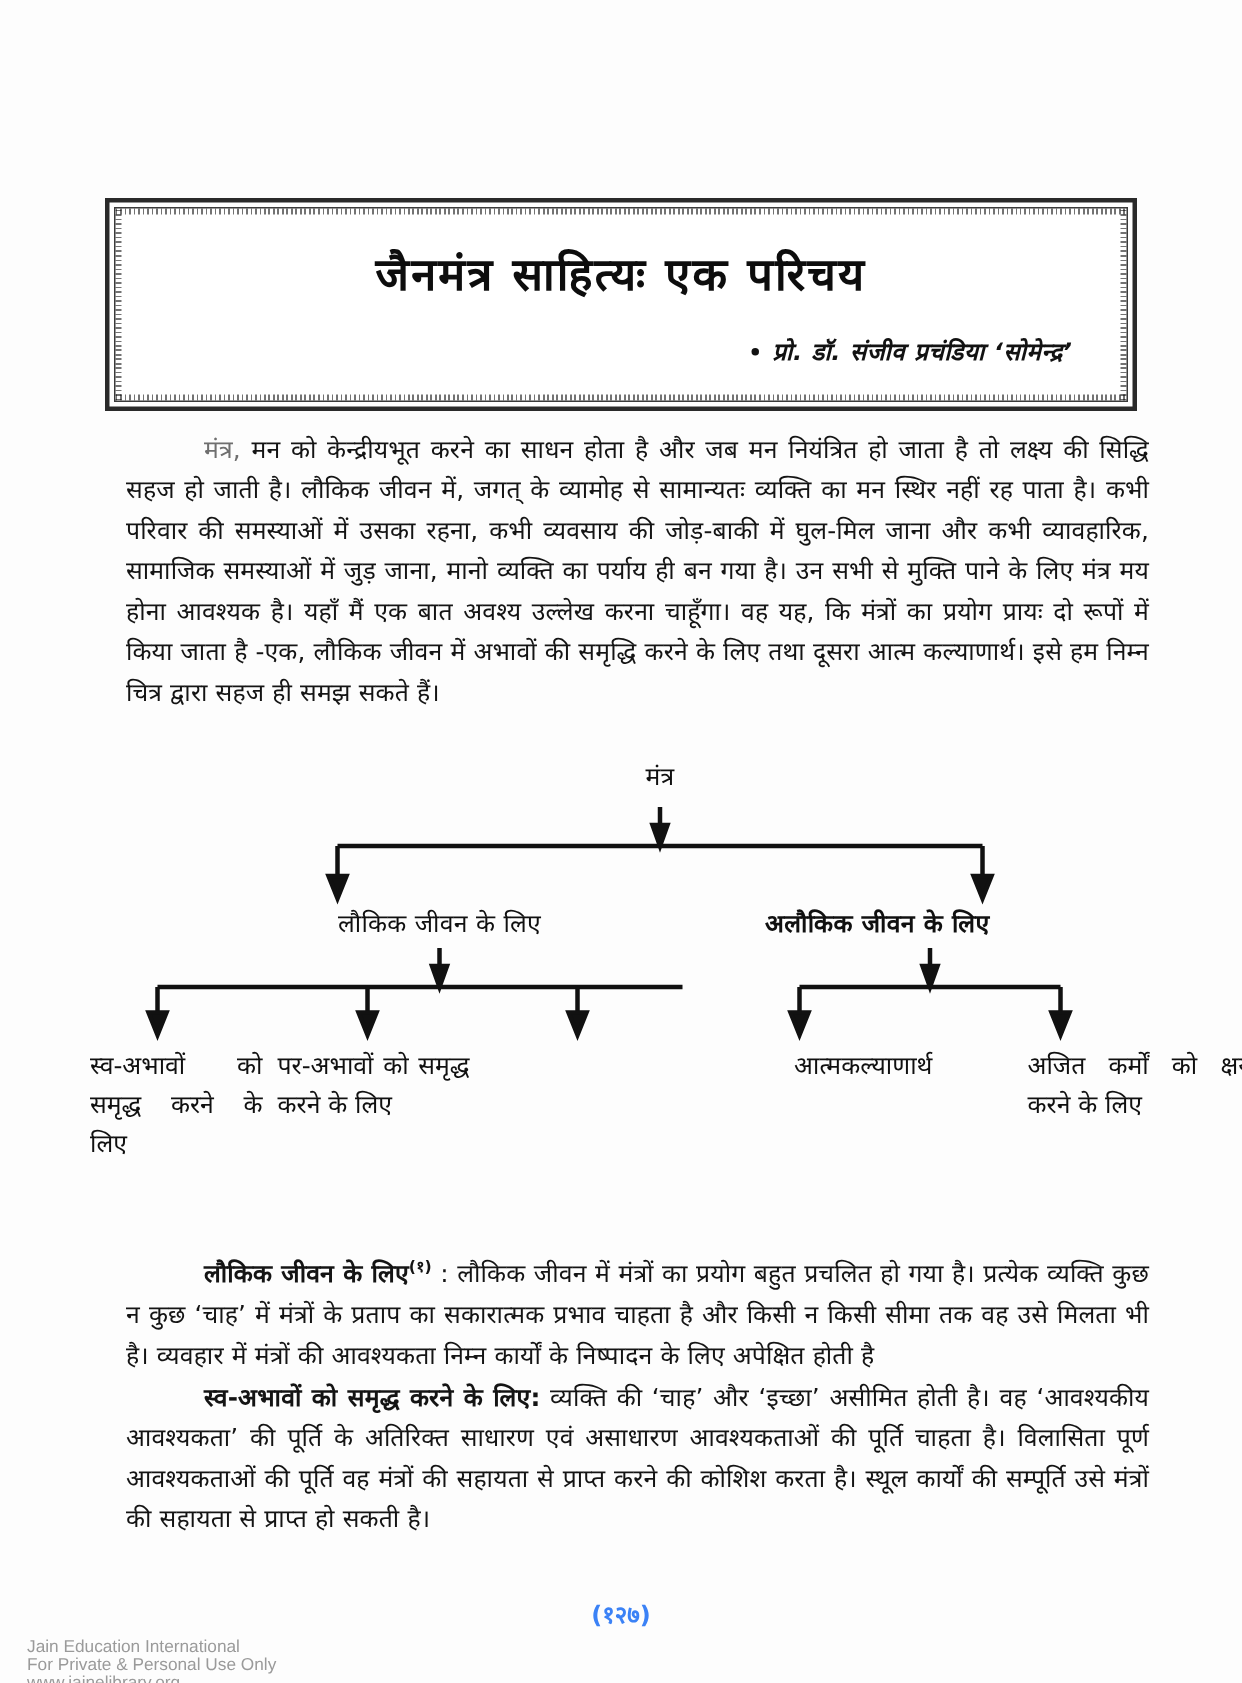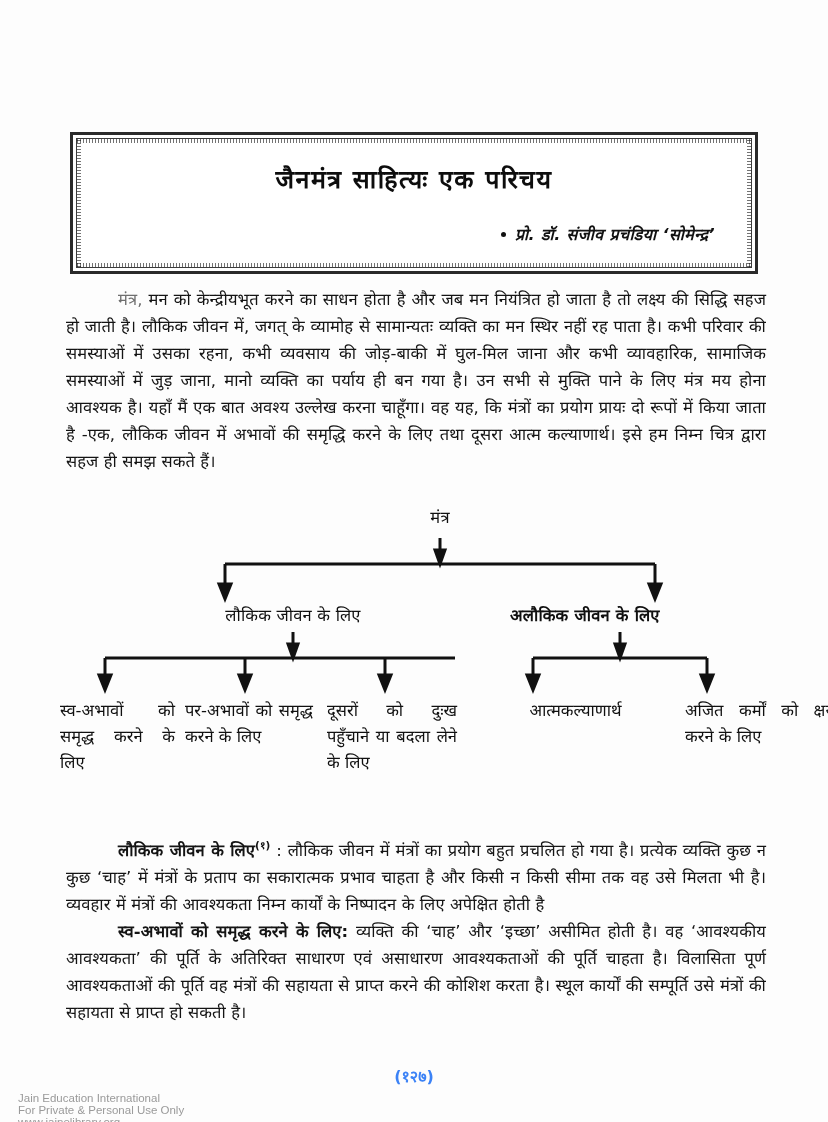--- a/index.html
+++ b/index.html
@@ -55,21 +55,21 @@
         rgba(0,0,0,0) 1px, rgba(0,0,0,0) 3px) top right / 4px 100% no-repeat,
       #ffffff;
     position: relative;
   }
   .article-title {
     position: absolute;
     left: 0;
     right: 0;
     top: 22px;
     text-align: center;
-    font-size: 25px;
+    font-size: 30px;
     font-weight: bold;
     letter-spacing: 1.5px;
     color: #0d0d0d;
   }
   .byline-row {
     position: absolute;
     right: 36px;
     top: 84px;
     display: flex;
     align-items: center;
@@ -99,21 +99,21 @@
   }
   p.para {
     margin: 0 0 5px 0;
     font-size: 16.5px;
     line-height: 27px;
     text-align: justify;
     text-justify: inter-word;
     color: #141414;
     letter-spacing: 0.1px;
   }
-  p.para.indent { text-indent: 52px; }
+  p.para.indent { text-indent: 52px; margin-left: 18px; }
   .faded { color: #6f6f6f; }
   .lead { font-weight: bold; }
   .lead-sup {
     font-size: 10.5px;
     vertical-align: super;
     font-weight: bold;
   }
 
   
   .diagram {
@@ -227,21 +227,20 @@
         <polygon points="652,190 646,175 658,175"></polygon>
       </g>
     </svg>
 
     <div class="node-label node-root">मंत्र</div>
     <div class="node-label node-b-left">लौकिक जीवन के लिए</div>
     <div class="node-label node-b-right">अलौकिक जीवन के लिए</div>
 
     <div class="leaf leaf-1">स्व-अभावों को समृद्ध करने के लिए</div>
     <div class="leaf leaf-2">पर-अभावों को समृद्ध करने के लिए</div>
-    <div class="leaf leaf-3">दूसरों को दुःख पहुँचाने या बदला लेने के लिए</div>
     <div class="leaf leaf-4">आत्मकल्याणार्थ</div>
     <div class="leaf leaf-5">अजित कर्मों को क्षय करने के लिए</div>
   </div>
 
   <div class="body-col" style="top:832px;">
     <p class="para indent"><span class="lead">लौकिक जीवन के लिए</span><span class="lead-sup">(१)</span><span> : लौकिक जीवन में मंत्रों का प्रयोग बहुत प्रचलित हो गया है। प्रत्येक व्यक्ति कुछ न कुछ ‘चाह’ में मंत्रों के प्रताप का सकारात्मक प्रभाव चाहता है और किसी न किसी सीमा तक वह उसे मिलता भी है। व्यवहार में मंत्रों की आवश्यकता निम्न कार्यों के निष्पादन के लिए अपेक्षित होती है</span></p>
   </div>
 
   <div class="body-col" style="top:918px;">
     <p class="para indent"><span class="lead">स्व-अभावों को समृद्ध करने के लिए:</span><span> व्यक्ति की ‘चाह’ और ‘इच्छा’ असीमित होती है। वह ‘आवश्यकीय आवश्यकता’ की पूर्ति के अतिरिक्त साधारण एवं असाधारण आवश्यकताओं की पूर्ति चाहता है। विलासिता पूर्ण आवश्यकताओं की पूर्ति वह मंत्रों की सहायता से प्राप्त करने की कोशिश करता है। स्थूल कार्यों की सम्पूर्ति उसे मंत्रों की सहायता से प्राप्त हो सकती है।</span></p>

